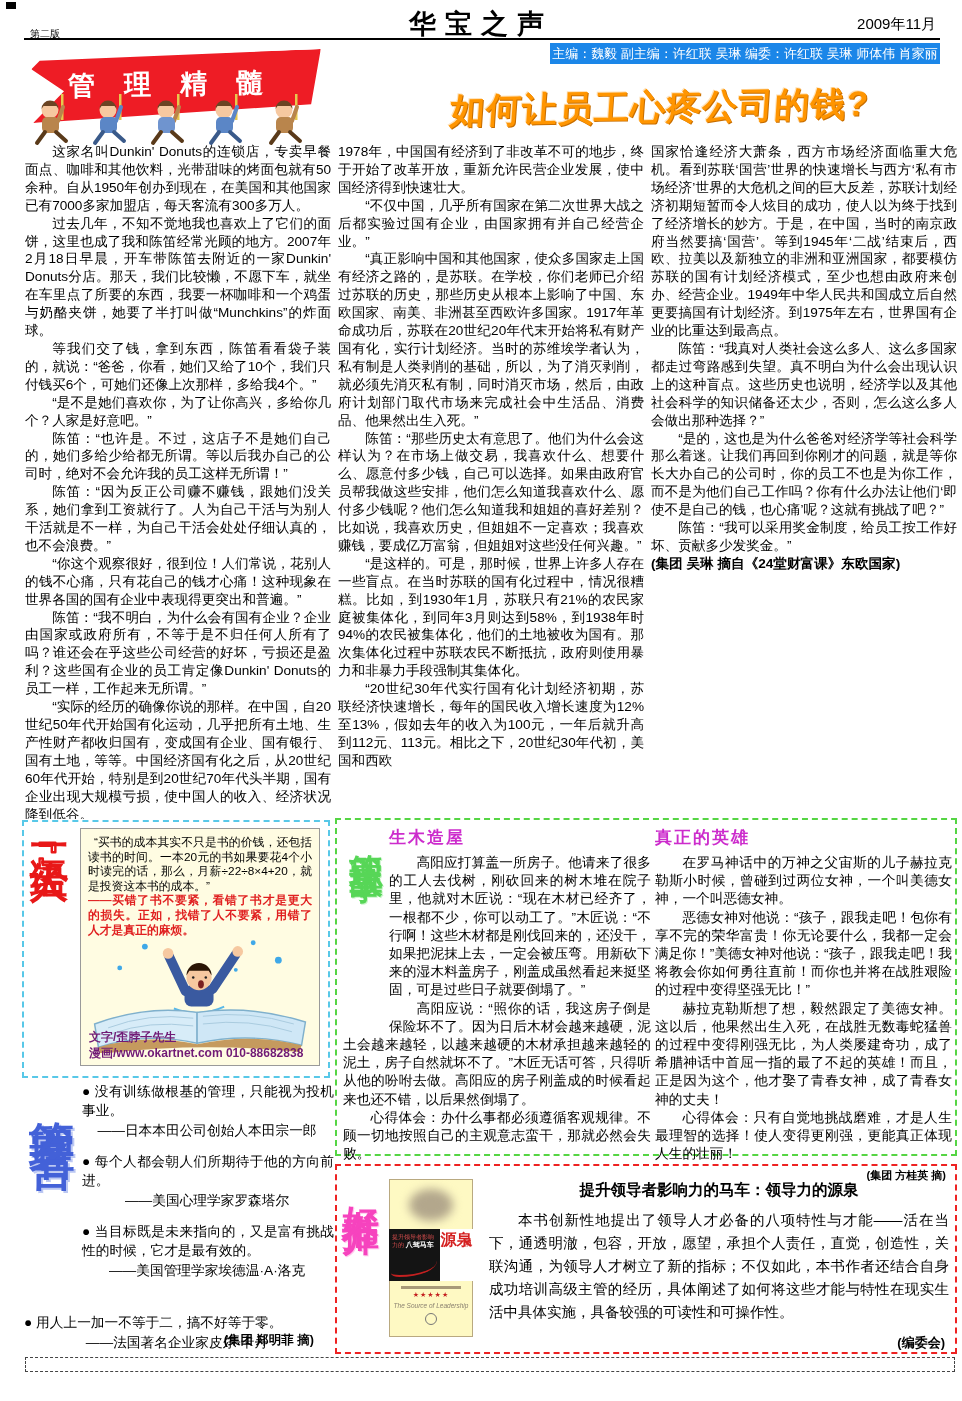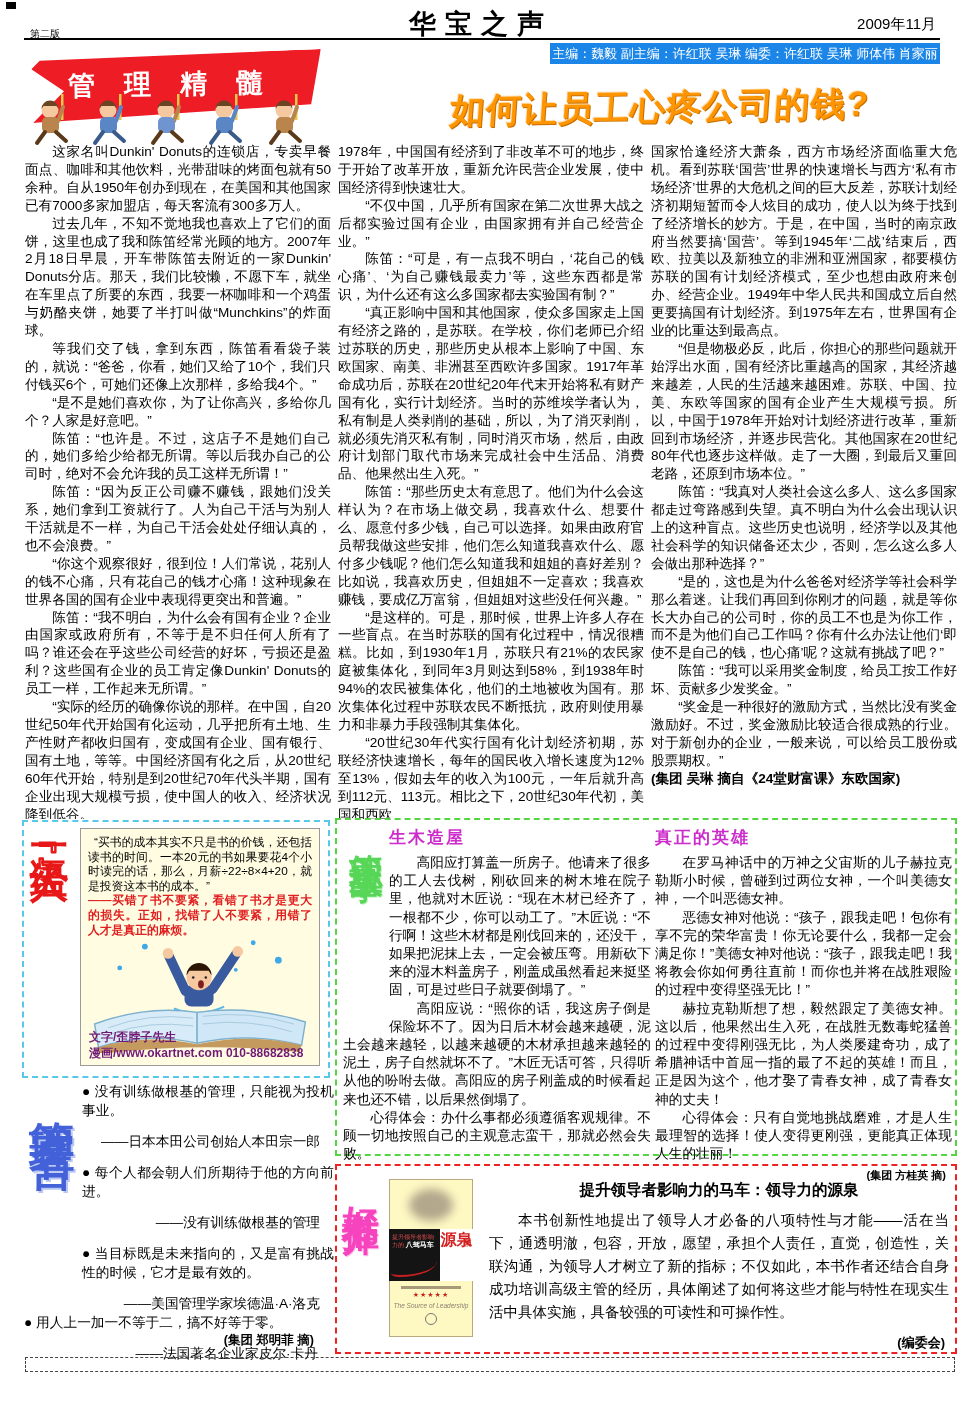--- a/index.html
+++ b/index.html
@@ -53,21 +53,21 @@
   .yiyu .credits{position:absolute;left:8px;bottom:4px;font-size:12px;font-weight:bold;color:#701a75;line-height:16px;}
   .yiyu .credits p{margin:0;}
 
   
   .maxims{position:absolute;left:22px;top:1082px;width:312px;height:278px;}
   .maxims .vlabel{position:absolute;left:8px;top:4px;font-size:45px;color:#4361d8;letter-spacing:7px;
                   text-shadow:2px 2px 0 #bcc8f2;}
   .maxim-list{position:absolute;left:60px;top:0;width:252px;}
   .maxim{margin-bottom:12px;}
   .maxim .mtext{margin:0;font-size:13.7px;line-height:19px;text-align:justify;}
-  .maxim .msrc{margin:12px;font-size:13.7px;line-height:19px;text-align:right;padding-right:2px;}
+  .maxim .msrc{margin:1px;font-size:13.7px;line-height:19px;text-align:center;padding-right:2px;}
   .maxim-bottom{position:absolute;left:2px;top:231px;width:308px;}
   .maxims .byline{position:absolute;left:0;top:250px;width:292px;text-align:right;
                   font-weight:bold;font-size:12.5px;}
 
   
   .stories{position:absolute;left:335px;top:818px;width:622px;height:338px;
            border:2px dashed #55d544;box-sizing:border-box;}
   .story{position:absolute;top:4px;}
   .story1{left:6px;width:308px;}
   .story2{left:318px;width:297px;}
@@ -179,33 +179,30 @@
     <p>“是不是她们喜欢你，为了让你高兴，多给你几个？人家是好意吧。”</p>
     <p>陈笛：“也许是。不过，这店子不是她们自己的，她们多给少给都无所谓。等以后我办自己的公司时，绝对不会允许我的员工这样无所谓！”</p>
     <p>陈笛：“因为反正公司赚不赚钱，跟她们没关系，她们拿到工资就行了。人为自己干活与为别人干活就是不一样，为自己干活会处处仔细认真的，也不会浪费。”</p>
     <p>“你这个观察很好，很到位！人们常说，花别人的钱不心痛，只有花自己的钱才心痛！这种现象在世界各国的国有企业中表现得更突出和普遍。”</p>
     <p>陈笛：“我不明白，为什么会有国有企业？企业由国家或政府所有，不等于是不归任何人所有了吗？谁还会在乎这些公司经营的好坏，亏损还是盈利？这些国有企业的员工肯定像Dunkin' Donuts的员工一样，工作起来无所谓。”</p>
     <p>“实际的经历的确像你说的那样。在中国，自20世纪50年代开始国有化运动，几乎把所有土地、生产性财产都收归国有，变成国有企业、国有银行、国有土地，等等。中国经济国有化之后，从20世纪60年代开始，特别是到20世纪70年代头半期，国有企业出现大规模亏损，使中国人的收入、经济状况降到低谷。</p>
   </div>
   <div class="col col2">
     <p class="cont">1978年，中国国有经济到了非改革不可的地步，终于开始了改革开放，重新允许民营企业发展，使中国经济得到快速壮大。</p>
     <p>“不仅中国，几乎所有国家在第二次世界大战之后都实验过国有企业，由国家拥有并自己经营企业。”</p>
-    <p>陈笛：“可是，有一点我不明白，‘花自己的钱心痛’、‘为自己赚钱最卖力’等，这些东西都是常识，为什么还有这么多国家都去实验国有制？”</p>
     <p>“真正影响中国和其他国家，使众多国家走上国有经济之路的，是苏联。在学校，你们老师已介绍过苏联的历史，那些历史从根本上影响了中国、东欧国家、南美、非洲甚至西欧许多国家。1917年革命成功后，苏联在20世纪20年代末开始将私有财产国有化，实行计划经济。当时的苏维埃学者认为，私有制是人类剥削的基础，所以，为了消灭剥削，就必须先消灭私有制，同时消灭市场，然后，由政府计划部门取代市场来完成社会中生活品、消费品、他果然出生入死。”</p>
     <p>陈笛：“那些历史太有意思了。他们为什么会这样认为？在市场上做交易，我喜欢什么、想要什么、愿意付多少钱，自己可以选择。如果由政府官员帮我做这些安排，他们怎么知道我喜欢什么、愿付多少钱呢？他们怎么知道我和姐姐的喜好差别？比如说，我喜欢历史，但姐姐不一定喜欢；我喜欢赚钱，要成亿万富翁，但姐姐对这些没任何兴趣。”</p>
     <p>“是这样的。可是，那时候，世界上许多人存在一些盲点。在当时苏联的国有化过程中，情况很糟糕。比如，到1930年1月，苏联只有21%的农民家庭被集体化，到同年3月则达到58%，到1938年时94%的农民被集体化，他们的土地被收为国有。那次集体化过程中苏联农民不断抵抗，政府则使用暴力和非暴力手段强制其集体化。</p>
     <p>“20世纪30年代实行国有化计划经济初期，苏联经济快速增长，每年的国民收入增长速度为12%至13%，假如去年的收入为100元，一年后就升高到112元、113元。相比之下，20世纪30年代初，美国和西欧</p>
   </div>
   <div class="col col3">
     <p class="cont">国家恰逢经济大萧条，西方市场经济面临重大危机。看到苏联‘国营’世界的快速增长与西方‘私有市场经济’世界的大危机之间的巨大反差，苏联计划经济初期短暂而令人炫目的成功，使人以为终于找到了经济增长的妙方。于是，在中国，当时的南京政府当然要搞‘国营’。等到1945年‘二战’结束后，西欧、拉美以及新独立的非洲和亚洲国家，都要模仿苏联的国有计划经济模式，至少也想由政府来创办、经营企业。1949年中华人民共和国成立后自然更要搞国有计划经济。到1975年左右，世界国有企业的比重达到最高点。</p>
-    <p>“但是物极必反，此后，你担心的那些问题就开始浮出水面，国有经济比重越高的国家，其经济越来越差，人民的生活越来越困难。苏联、中国、拉美、东欧等国家的国有企业产生大规模亏损。所以，中国于1978年开始对计划经济进行改革，重新回到市场经济，并逐步民营化。其他国家在20世纪80年代也逐步这样做。走了一大圈，到最后又重回老路，还原到市场本位。”</p>
     <p>陈笛：“我真对人类社会这么多人、这么多国家都走过弯路感到失望。真不明白为什么会出现认识上的这种盲点。这些历史也说明，经济学以及其他社会科学的知识储备还太少，否则，怎么这么多人会做出那种选择？”</p>
     <p>“是的，这也是为什么爸爸对经济学等社会科学那么着迷。让我们再回到你刚才的问题，就是等你长大办自己的公司时，你的员工不也是为你工作，而不是为他们自己工作吗？你有什么办法让他们‘即使不是自己的钱，也心痛’呢？这就有挑战了吧？”</p>
     <p>陈笛：“我可以采用奖金制度，给员工按工作好坏、贡献多少发奖金。”</p>
-    <p>“奖金是一种很好的激励方式，当然比没有奖金激励好。不过，奖金激励比较适合很成熟的行业。对于新创办的企业，一般来说，可以给员工股份或股票期权。”</p>
     <p class="art-byline">(集团 吴琳 摘自《24堂财富课》东欧国家)</p>
   </div>
 
   <div class="yiyu">
     <div class="vlabel">一语『经』人</div>
     <div class="panel">
       <p class="quote">“买书的成本其实不只是书的价钱，还包括读书的时间。一本20元的书如果要花4个小时读完的话，那么，月薪÷22÷8×4+20，就是投资这本书的成本。”</p>
       <p class="comment">——买错了书不要紧，看错了书才是更大的损失。正如，找错了人不要紧，用错了人才是真正的麻烦。</p>
       <svg class="drown" width="224" height="118" viewBox="0 0 230 122">
         <circle cx="58" cy="12" r="3" fill="#3fa8e8"></circle>
@@ -239,21 +236,21 @@
 
   <div class="maxims">
     <div class="vlabel">管理名言</div>
     <div class="maxim-list">
       <div class="maxim">
         <p class="mtext">● 没有训练做根基的管理，只能视为投机事业。</p>
         <p class="msrc">——日本本田公司创始人本田宗一郎</p>
       </div>
       <div class="maxim">
         <p class="mtext">● 每个人都会朝人们所期待于他的方向前进。</p>
-        <p class="msrc">——没有训练做根基的管理</p>
+        <p class="msrc">——美国心理学家罗森塔尔</p>
       </div>
       <div class="maxim">
         <p class="mtext">● 当目标既是未来指向的，又是富有挑战性的时候，它才是最有效的。</p>
         <p class="msrc">——美国管理学家埃德温·A·洛克</p>
       </div>
     </div>
     <div class="maxim maxim-bottom">
       <p class="mtext">● 用人上一加一不等于二，搞不好等于零。</p>
       <p class="msrc">——法国著名企业家皮尔·卡丹</p>
     </div>

